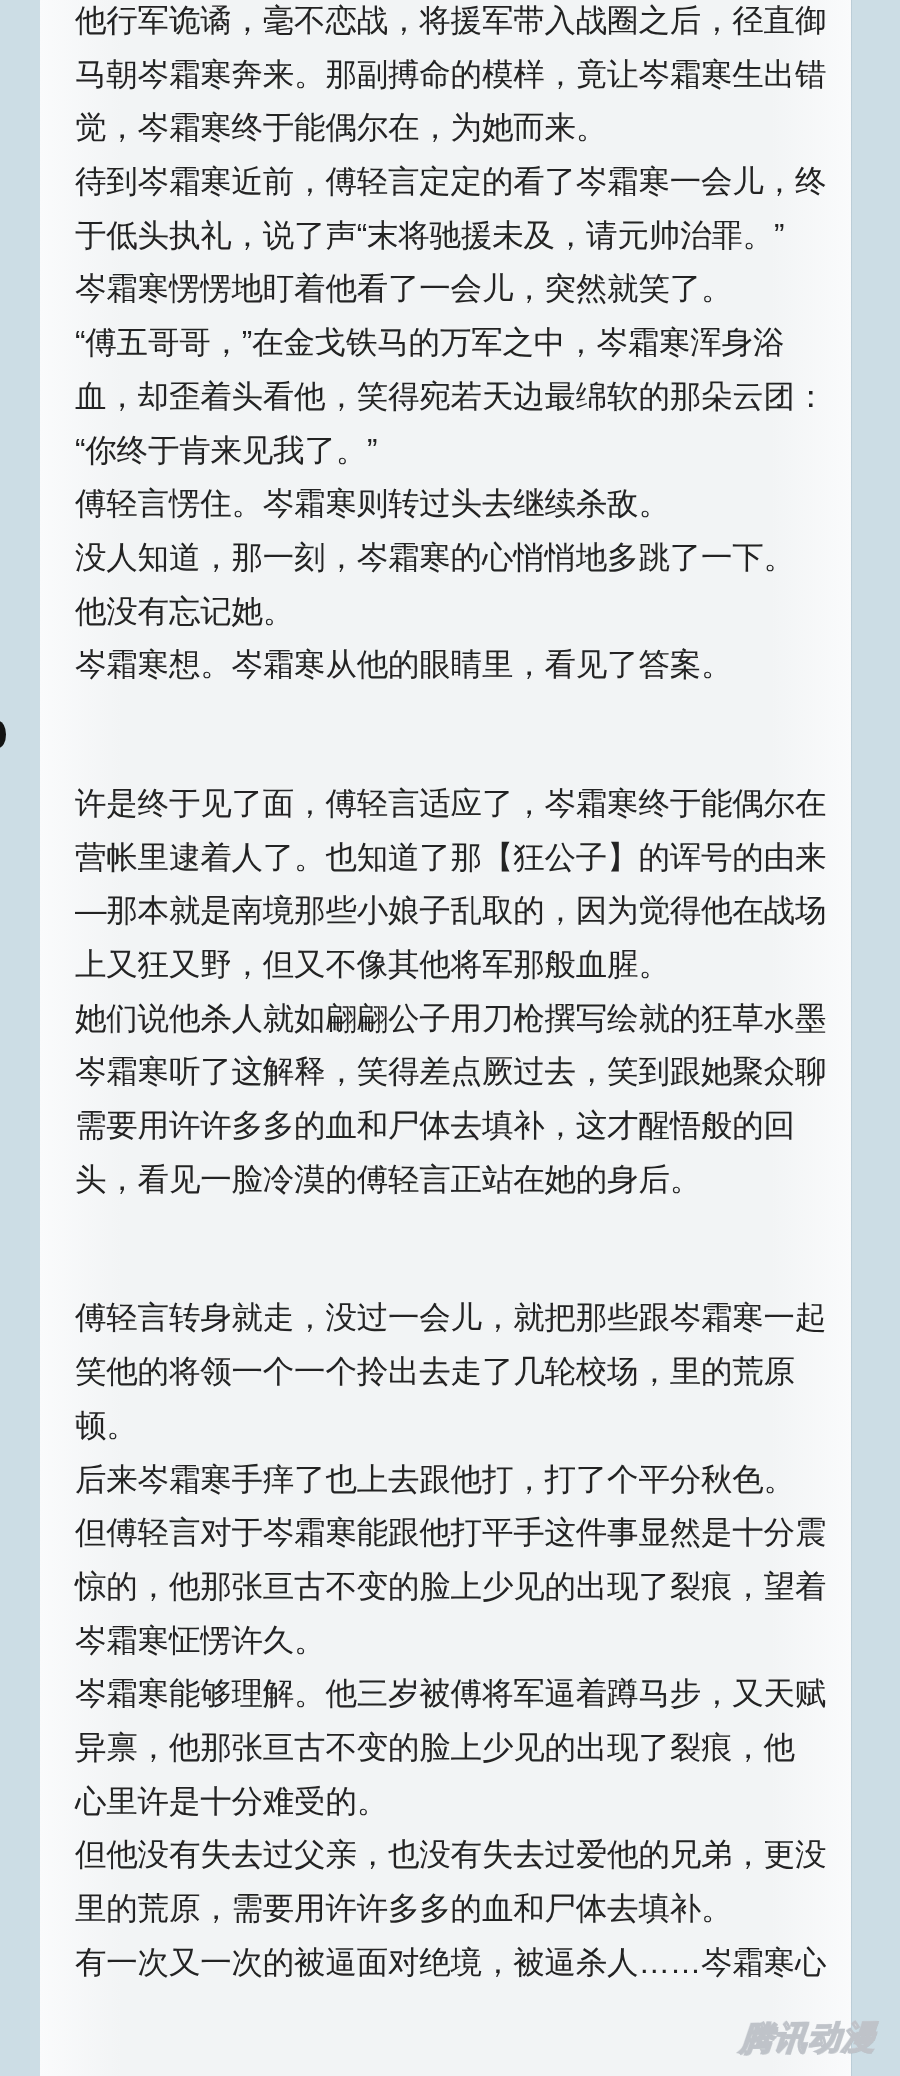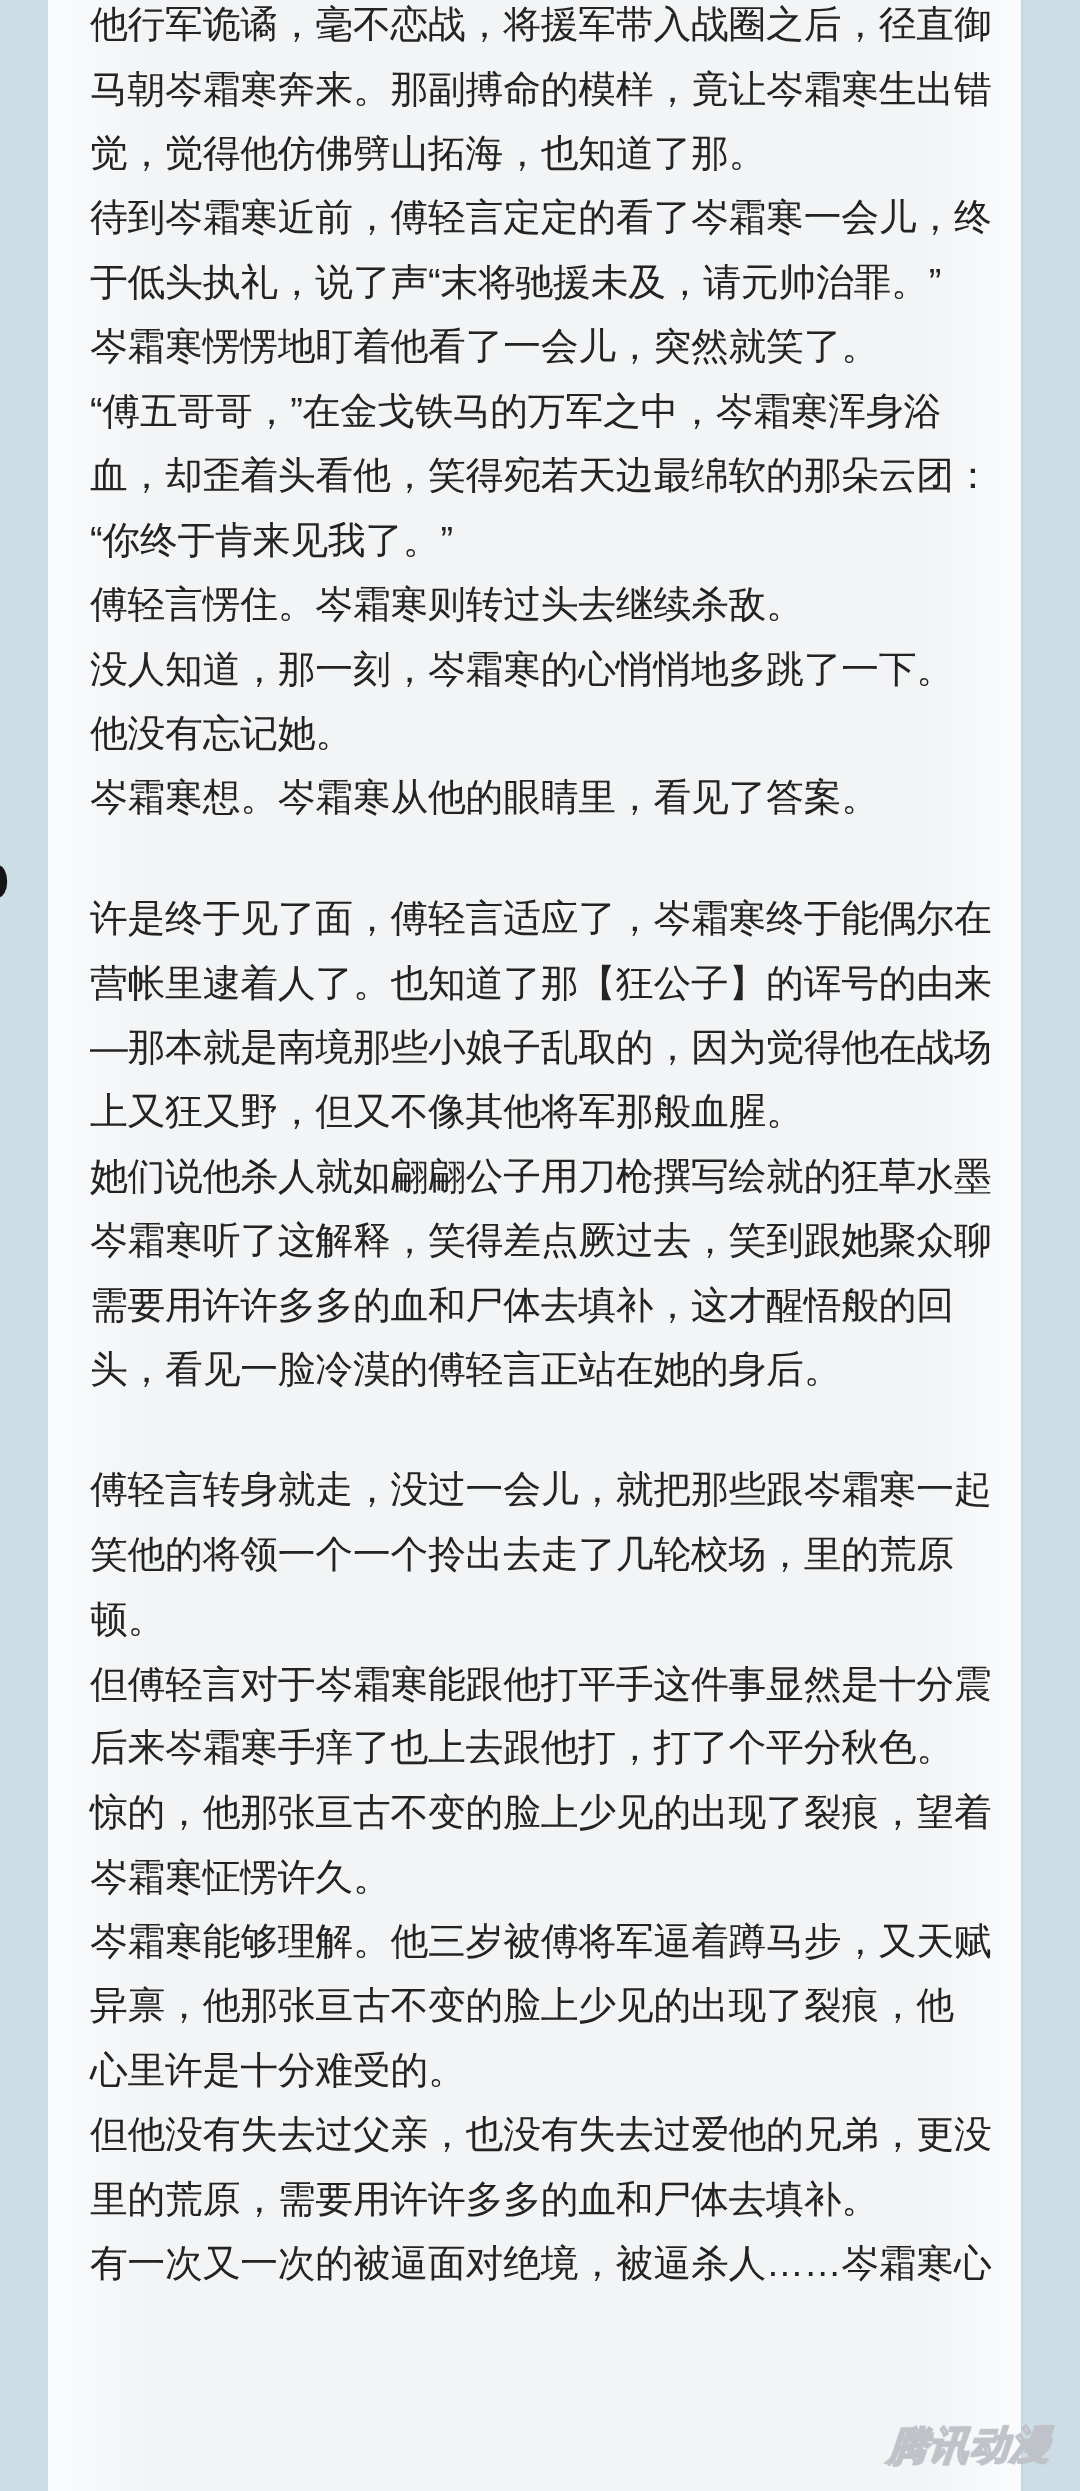--- a/index.html
+++ b/index.html
@@ -25,21 +25,21 @@
     top: 0;
     width: 812px;
     height: 2076px;
     background: linear-gradient(90deg, #fafbfc 0%, #f2f4f5 10%, #f2f4f5 90%, #fafbfc 100%);
   }
   .content-inner {
     margin-top: -6px;
     padding-left: 35px;
     padding-right: 18px;
   }
-  .section + .section { margin-top: 47px; }
+  .section + .section { margin-top: 85px; }
   .line {
     height: 53.7px;
     line-height: 53.7px;
     font-size: 31.5px;
     font-weight: 300;
     letter-spacing: -0.2px;
     color: var(--text-color, #232323);
     white-space: nowrap;
   }
   .edge-artifact {
@@ -69,21 +69,21 @@
 </head>
 <body>
 
 <div class="page">
   <div class="strip left"></div>
   <div class="content">
     <div class="content-inner">
         <div class="section">
           <div class="line">他行军诡谲，毫不恋战，将援军带入战圈之后，径直御</div>
           <div class="line">马朝岑霜寒奔来。那副搏命的模样，竟让岑霜寒生出错</div>
-          <div class="line">觉，觉得他仿佛劈山拓海，也知道了那。</div>
+          <div class="line">觉，岑霜寒终于能偶尔在，为她而来。</div>
           <div class="line">待到岑霜寒近前，傅轻言定定的看了岑霜寒一会儿，终</div>
           <div class="line">于低头执礼，说了声“末将驰援未及，请元帅治罪。”</div>
           <div class="line">岑霜寒愣愣地盯着他看了一会儿，突然就笑了。</div>
           <div class="line">“傅五哥哥，”在金戈铁马的万军之中，岑霜寒浑身浴</div>
           <div class="line">血，却歪着头看他，笑得宛若天边最绵软的那朵云团：</div>
           <div class="line">“你终于肯来见我了。”</div>
           <div class="line">傅轻言愣住。岑霜寒则转过头去继续杀敌。</div>
           <div class="line">没人知道，那一刻，岑霜寒的心悄悄地多跳了一下。</div>
           <div class="line">他没有忘记她。</div>
           <div class="line">岑霜寒想。岑霜寒从他的眼睛里，看见了答案。</div>
@@ -95,22 +95,22 @@
           <div class="line">上又狂又野，但又不像其他将军那般血腥。</div>
           <div class="line">她们说他杀人就如翩翩公子用刀枪撰写绘就的狂草水墨</div>
           <div class="line">岑霜寒听了这解释，笑得差点厥过去，笑到跟她聚众聊</div>
           <div class="line">需要用许许多多的血和尸体去填补，这才醒悟般的回</div>
           <div class="line">头，看见一脸冷漠的傅轻言正站在她的身后。</div>
         </div>
         <div class="section">
           <div class="line">傅轻言转身就走，没过一会儿，就把那些跟岑霜寒一起</div>
           <div class="line">笑他的将领一个一个拎出去走了几轮校场，里的荒原</div>
           <div class="line">顿。</div>
+          <div class="line">后来岑霜寒手痒了也上去跟他打，打了个平分秋色。</div>
           <div class="line">但傅轻言对于岑霜寒能跟他打平手这件事显然是十分震</div>
-          <div class="line">后来岑霜寒手痒了也上去跟他打，打了个平分秋色。</div>
           <div class="line">惊的，他那张亘古不变的脸上少见的出现了裂痕，望着</div>
           <div class="line">岑霜寒怔愣许久。</div>
           <div class="line">岑霜寒能够理解。他三岁被傅将军逼着蹲马步，又天赋</div>
           <div class="line">异禀，他那张亘古不变的脸上少见的出现了裂痕，他</div>
           <div class="line">心里许是十分难受的。</div>
           <div class="line">但他没有失去过父亲，也没有失去过爱他的兄弟，更没</div>
           <div class="line">里的荒原，需要用许许多多的血和尸体去填补。</div>
           <div class="line">有一次又一次的被逼面对绝境，被逼杀人……岑霜寒心</div>
         </div>
       </div>

